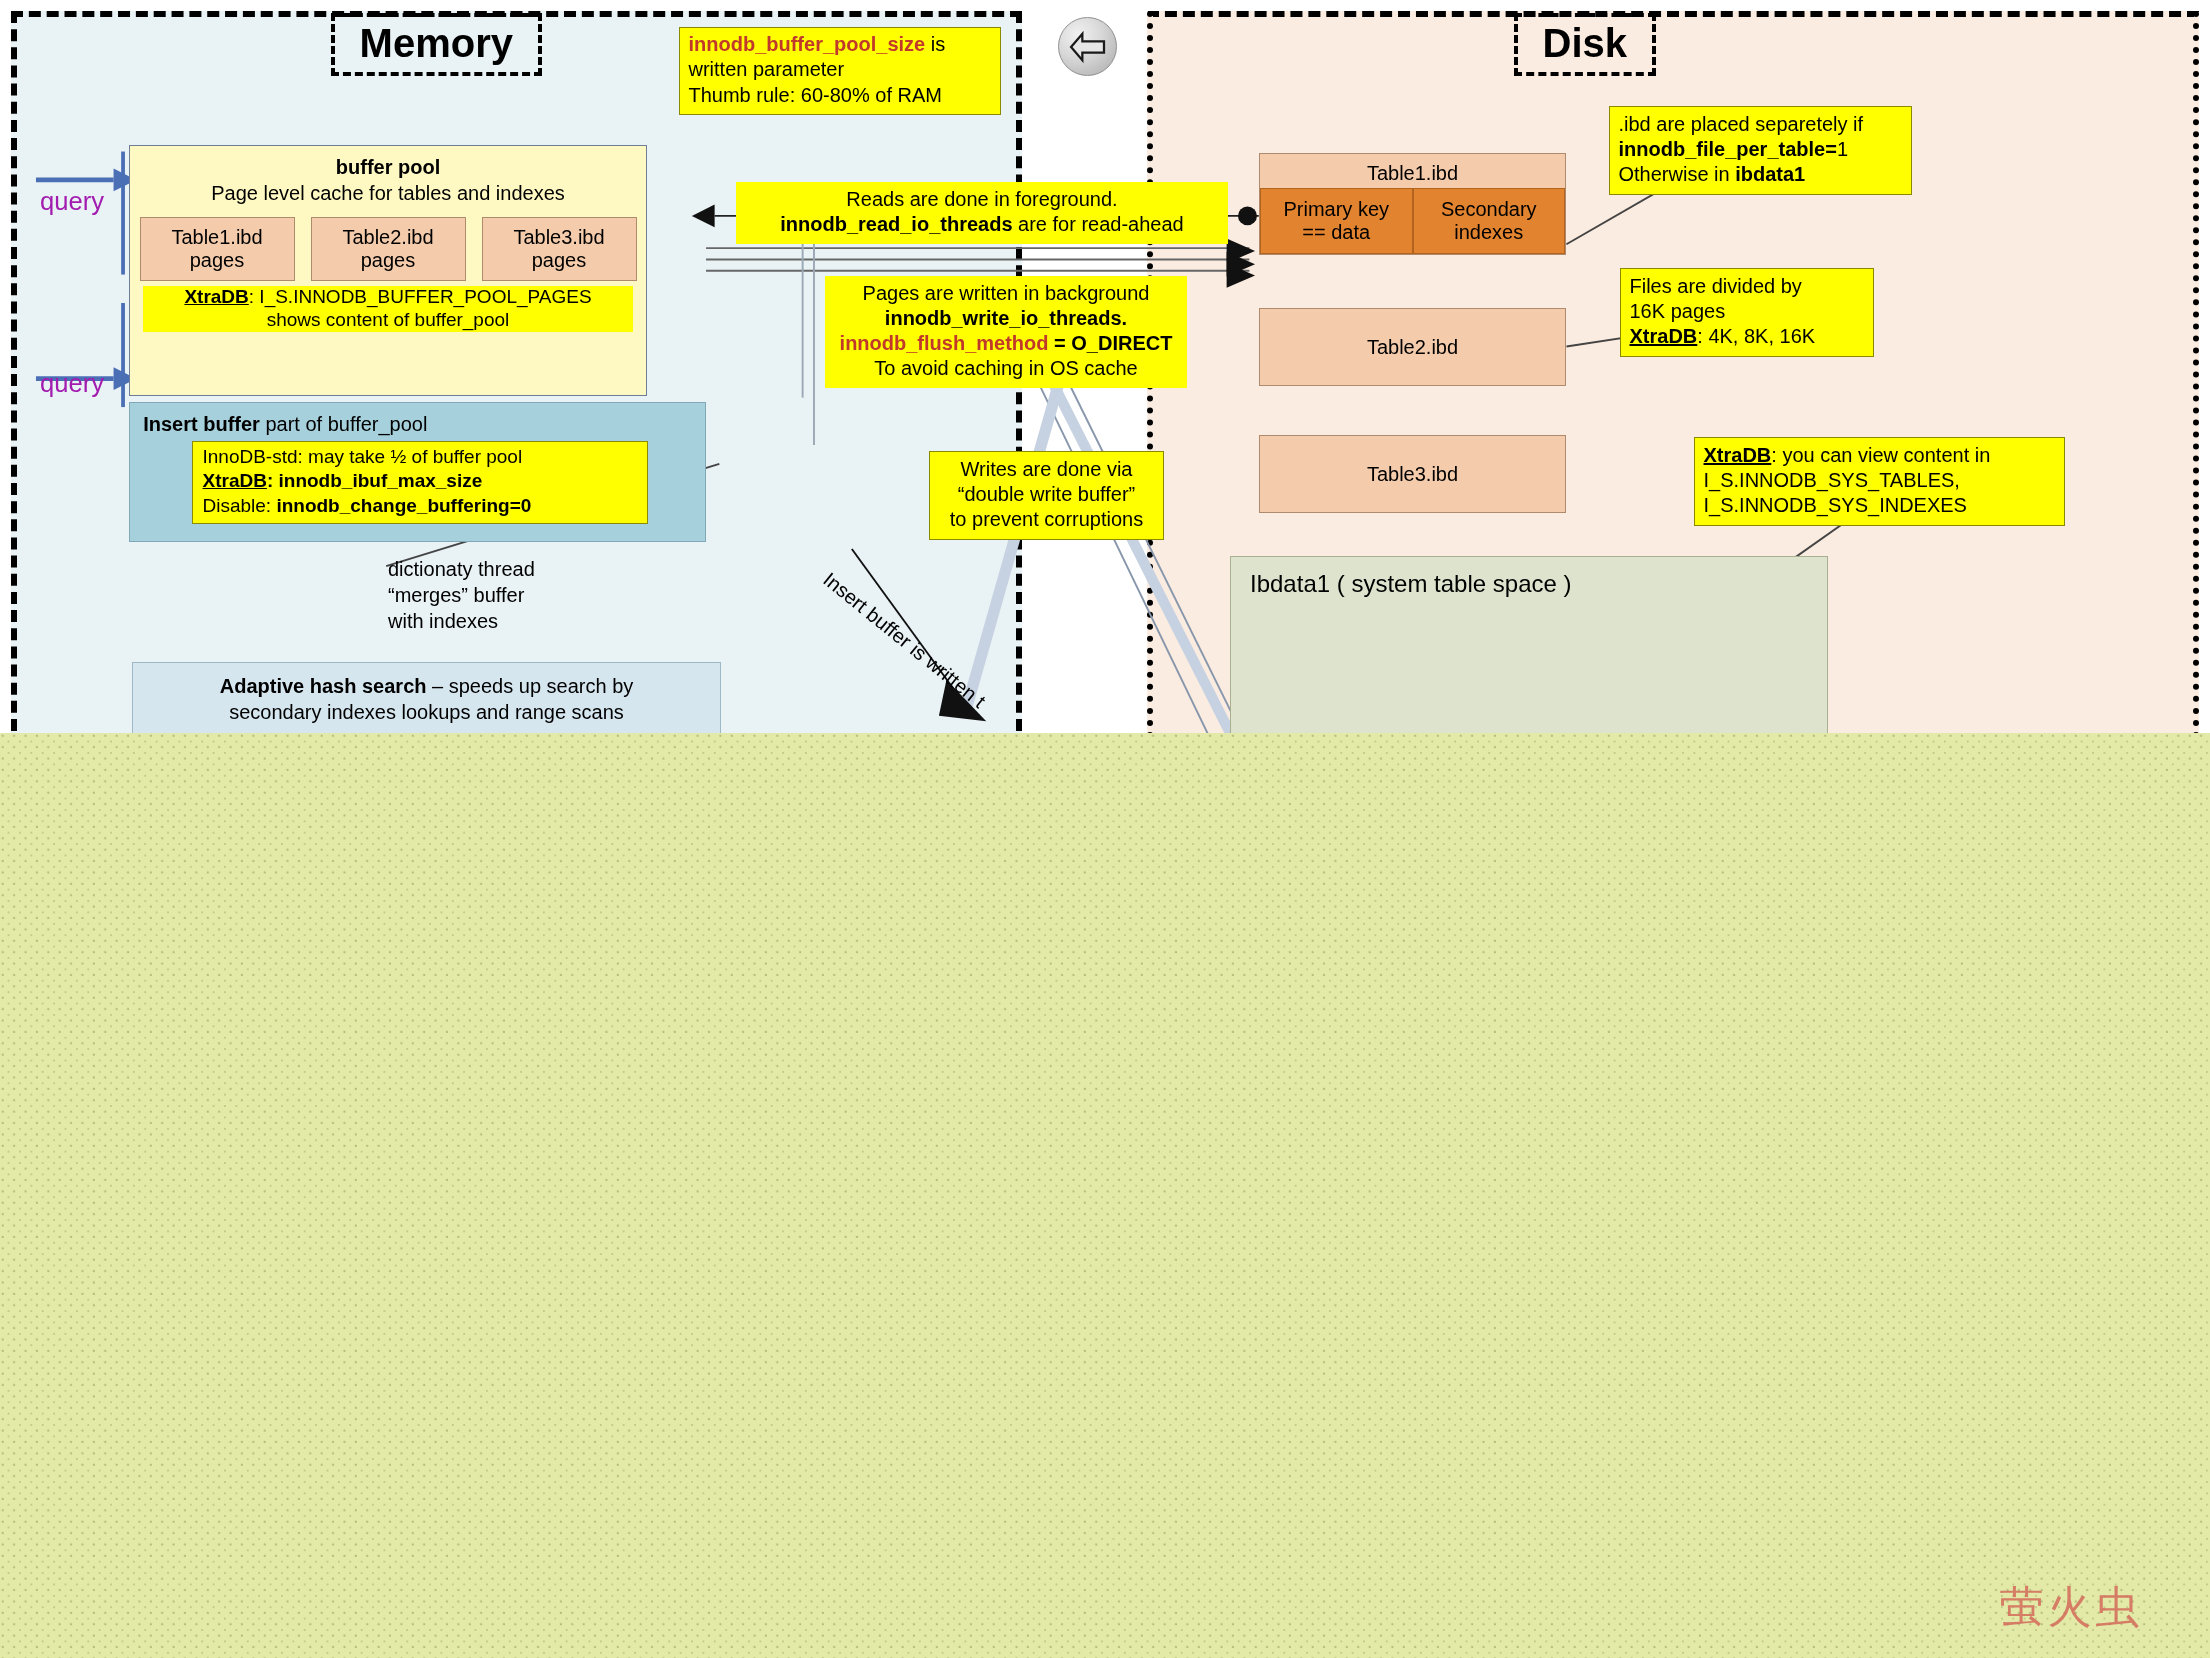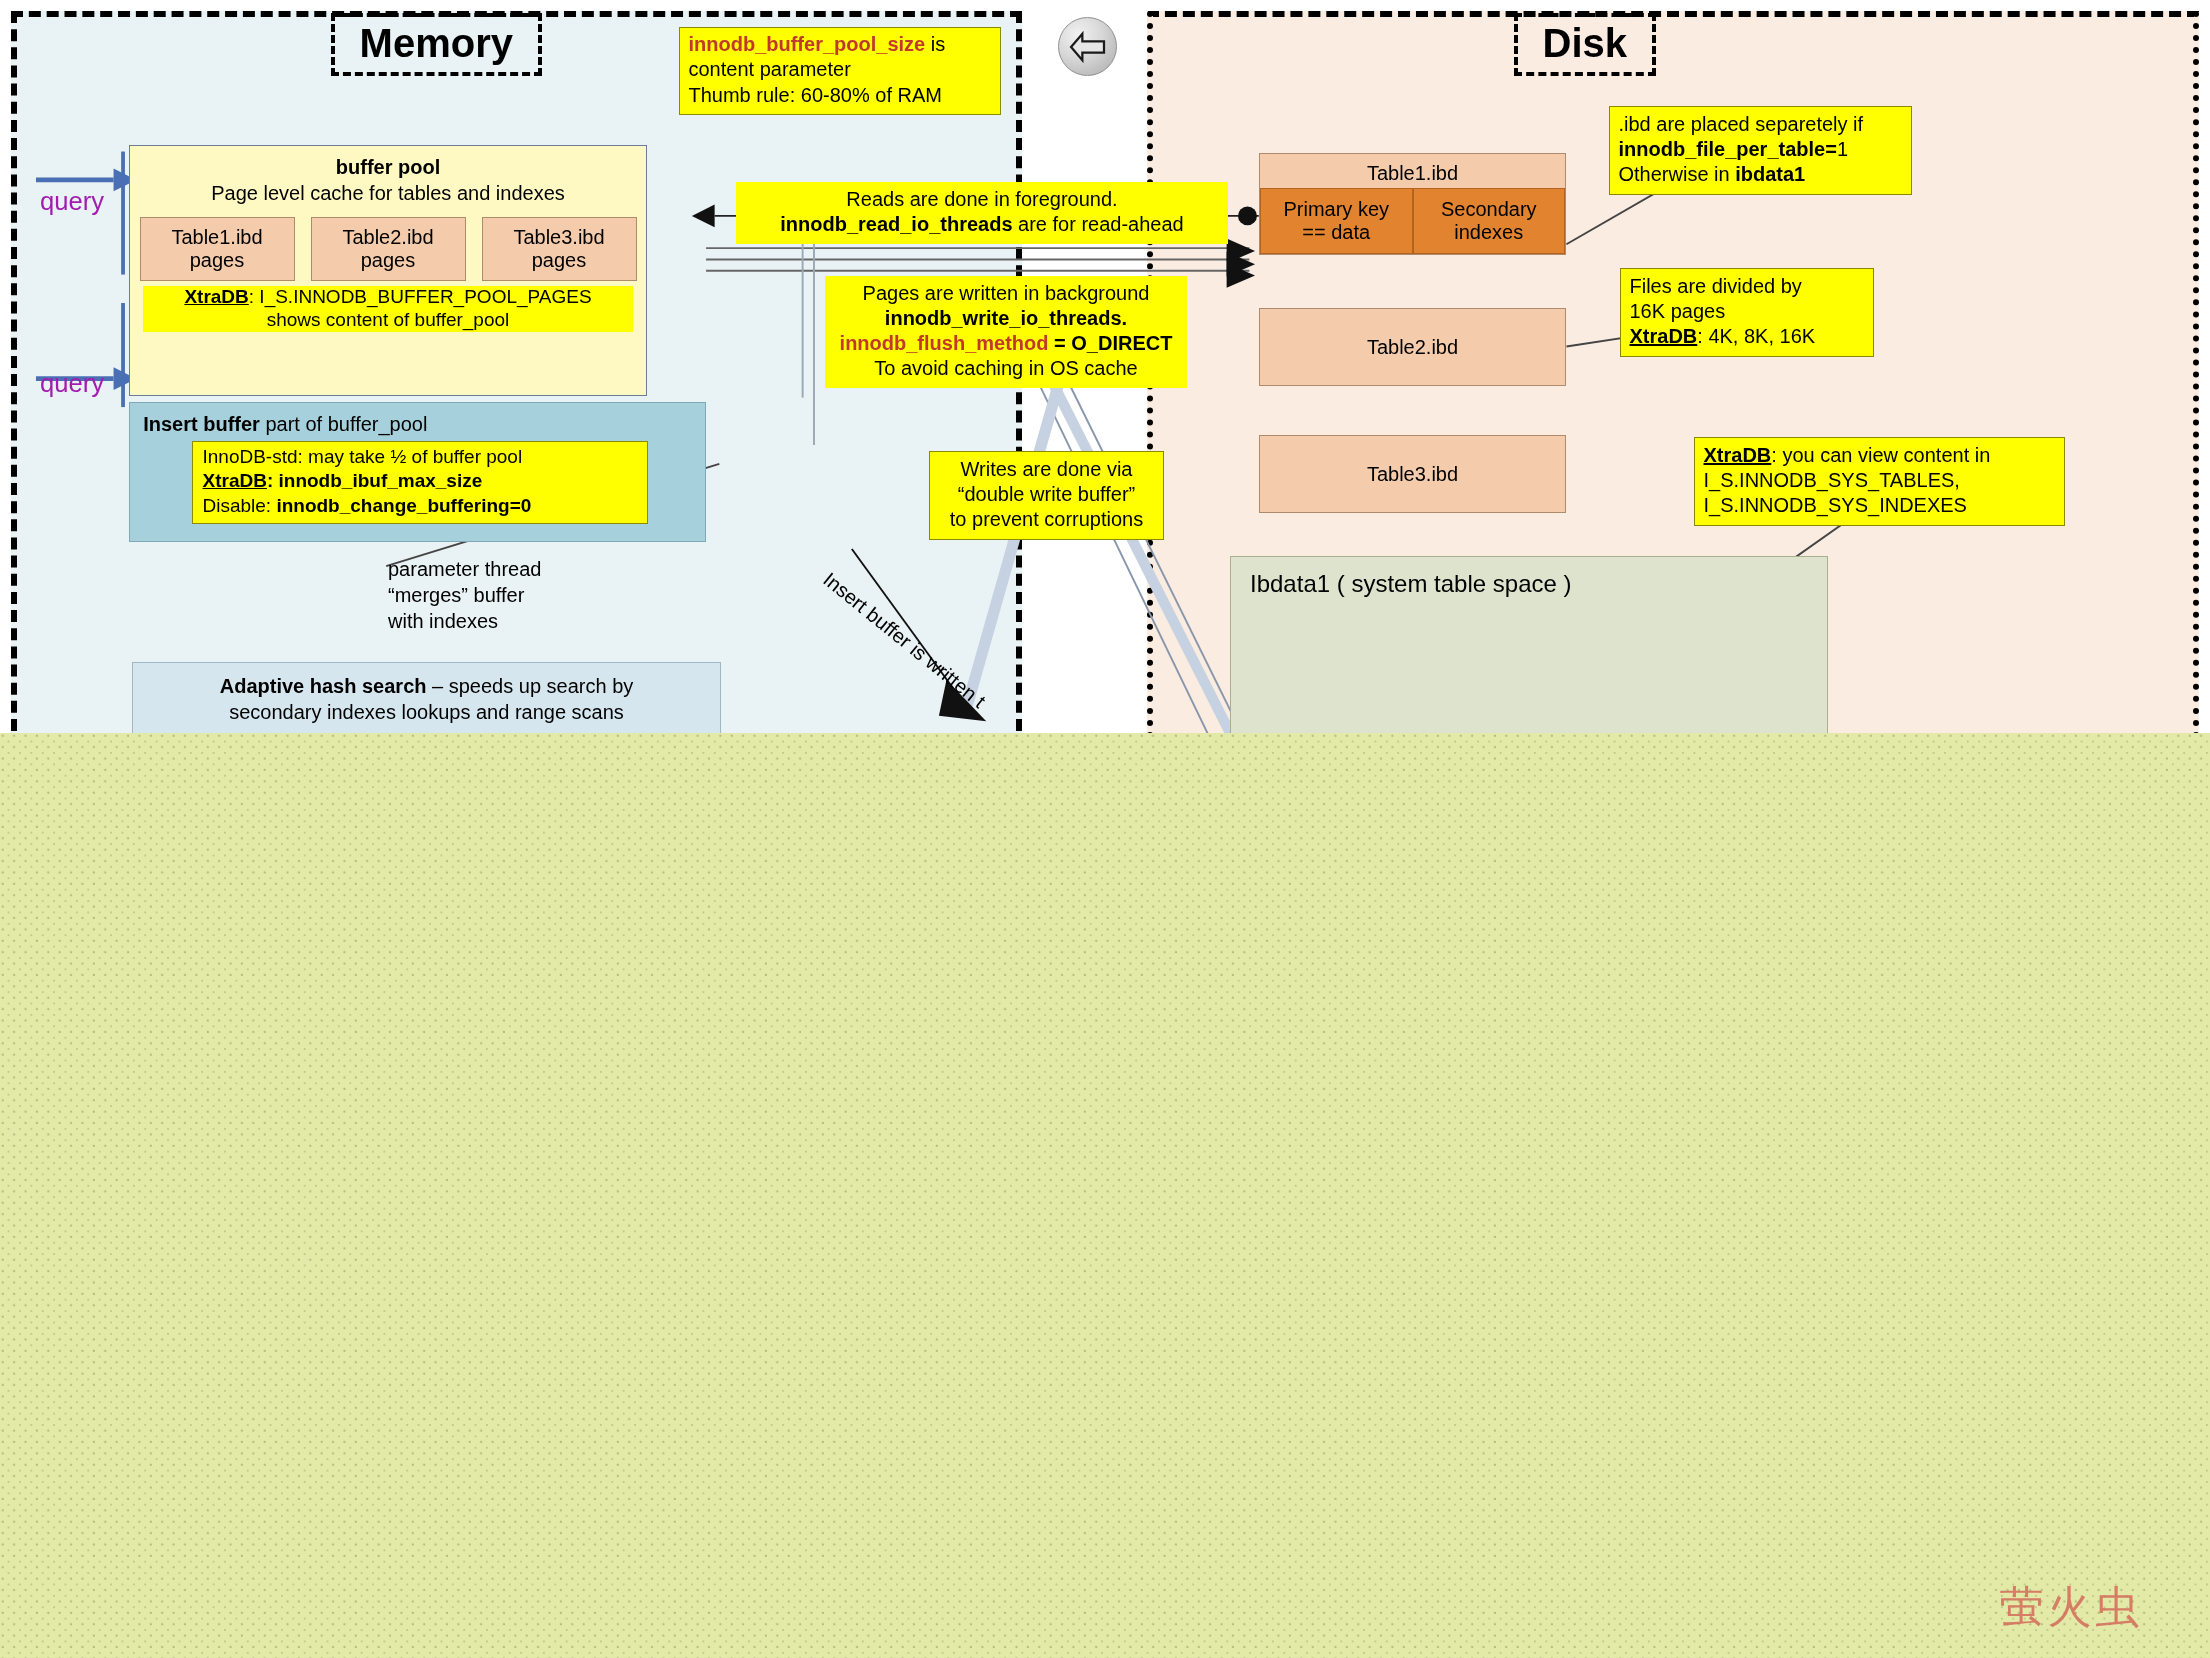--- a/index.html
+++ b/index.html
@@ -262,36 +262,36 @@
         <span class="b">Insert buffer</span><span> part of buffer_pool</span>
       </div>
       <div id="insert-buffer-note">
         <span>InnoDB-std: may take ½ of buffer pool</span><br>
         <span class="xtradb">XtraDB</span><span class="b">: innodb_ibuf_max_size</span><br>
         <span>Disable: </span><span class="b">innodb_change_buffering=0</span>
       </div>
     </div>
 
     <div id="bg-thread-text">
-      <div>parameter thread</div>
+      <div>dictionaty thread</div>
       <div>“merges” buffer</div>
       <div>with indexes</div>
     </div>
 
     <div id="adaptive-hash">
       <span class="b">Adaptive hash search</span><span> – speeds up search by</span><br>
       <span>secondary indexes lookups and range scans</span><br>
       <span id="adaptive-hash-note">
         
       </span>
     </div>
 
     <div id="callout-bufferpoolsize" class="callout">
       <span class="red">innodb_buffer_pool_size</span><span> is</span><br>
-      <span>content parameter</span><br>
+      <span>written parameter</span><br>
       <span>Thumb rule: 60-80% of RAM</span>
     </div>
 
     <div id="callout-reads" class="callout callout-nb">
       <span>Reads are done in foreground.</span><br>
       <span class="b">innodb_read_io_threads</span><span> are for read-ahead</span>
     </div>
 
     <div id="callout-writes-bg" class="callout callout-nb">
       <span>Pages are written in background</span><br>

